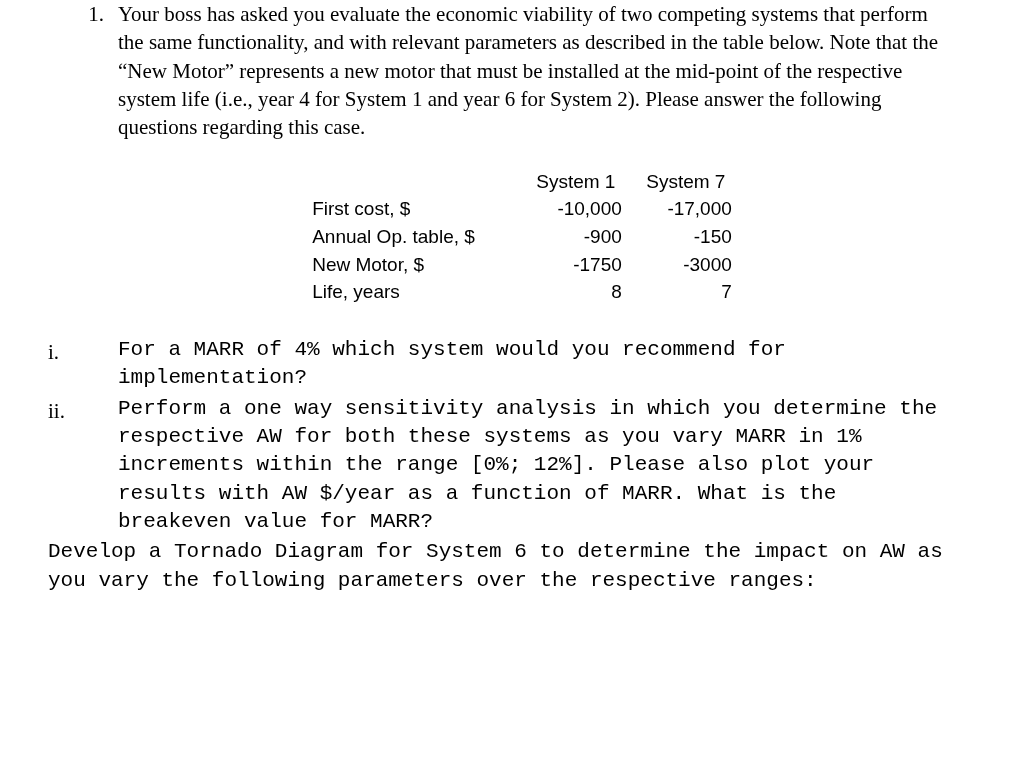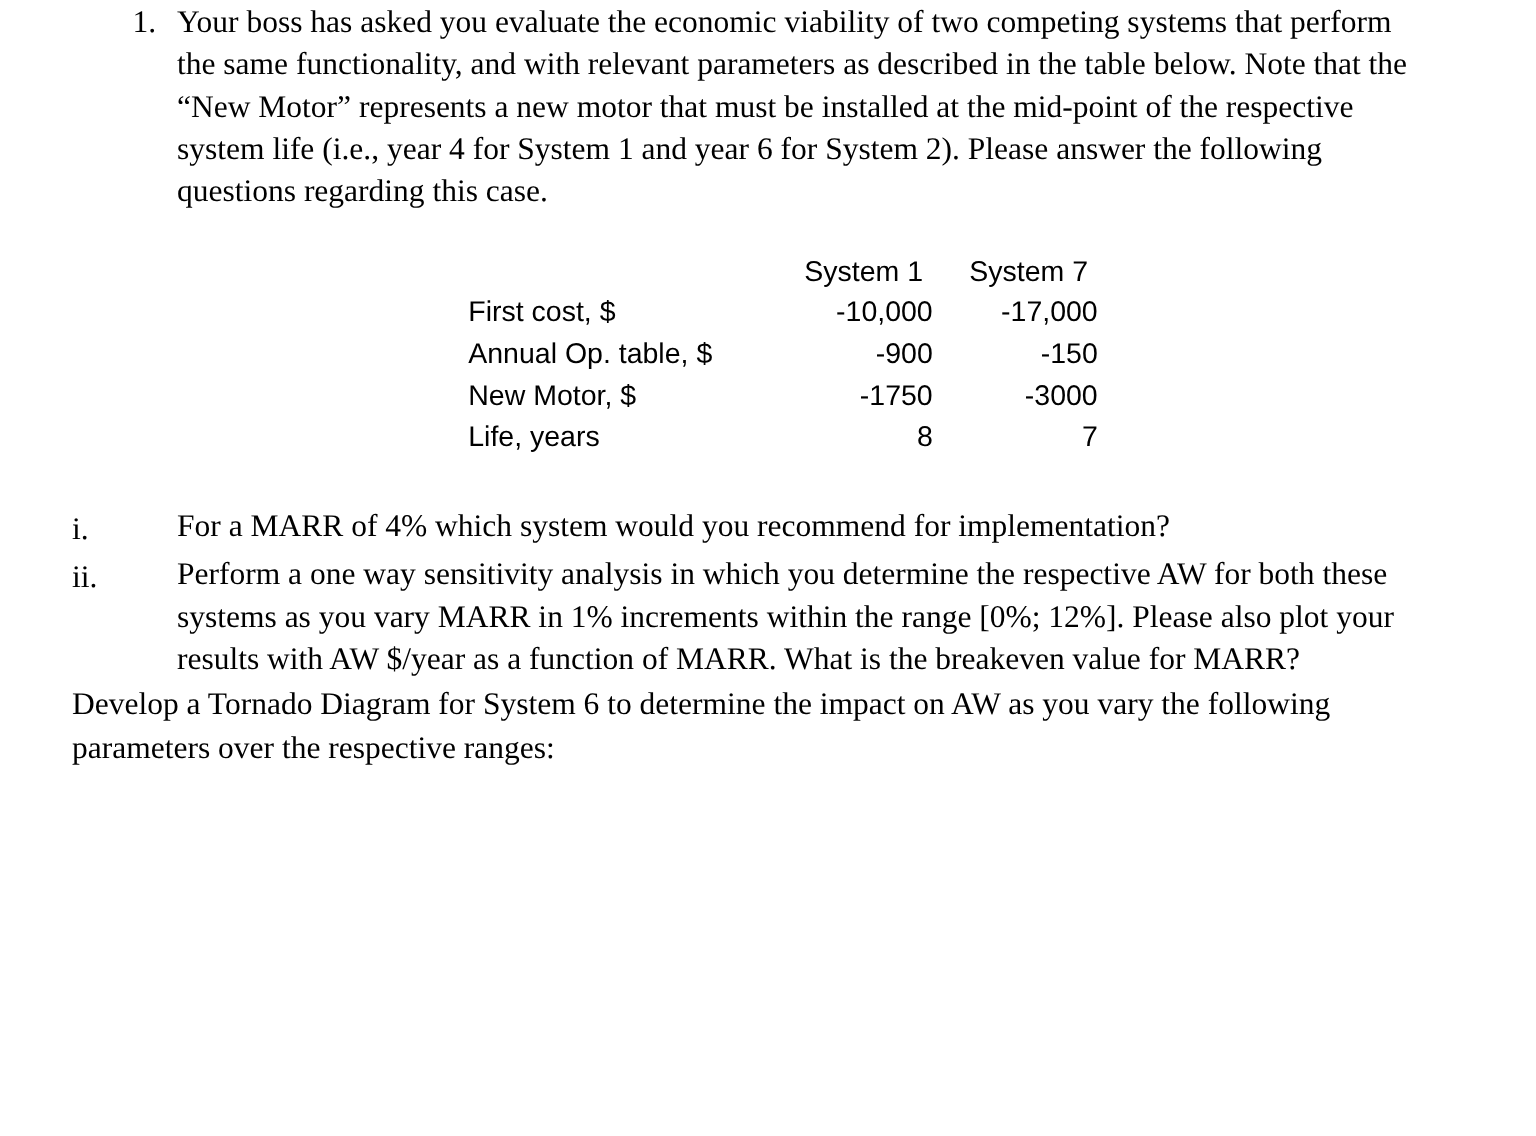--- a/index.html
+++ b/index.html
@@ -69,20 +69,21 @@
       margin-bottom: 2px;
     }
     .subnumber {
       width: 52px;
       flex-shrink: 0;
       text-align: left;
       padding-top: 2px;
     }
     .subcontent {
       flex: 1;
+      font-family: Liberation Mono, monospace;
     }
     .bullets {
       list-style: disc;
       margin-left: 44px;
       margin-top: 2px;
     }
     .bullets li {
       padding-left: 6px;
     }
   </style>

